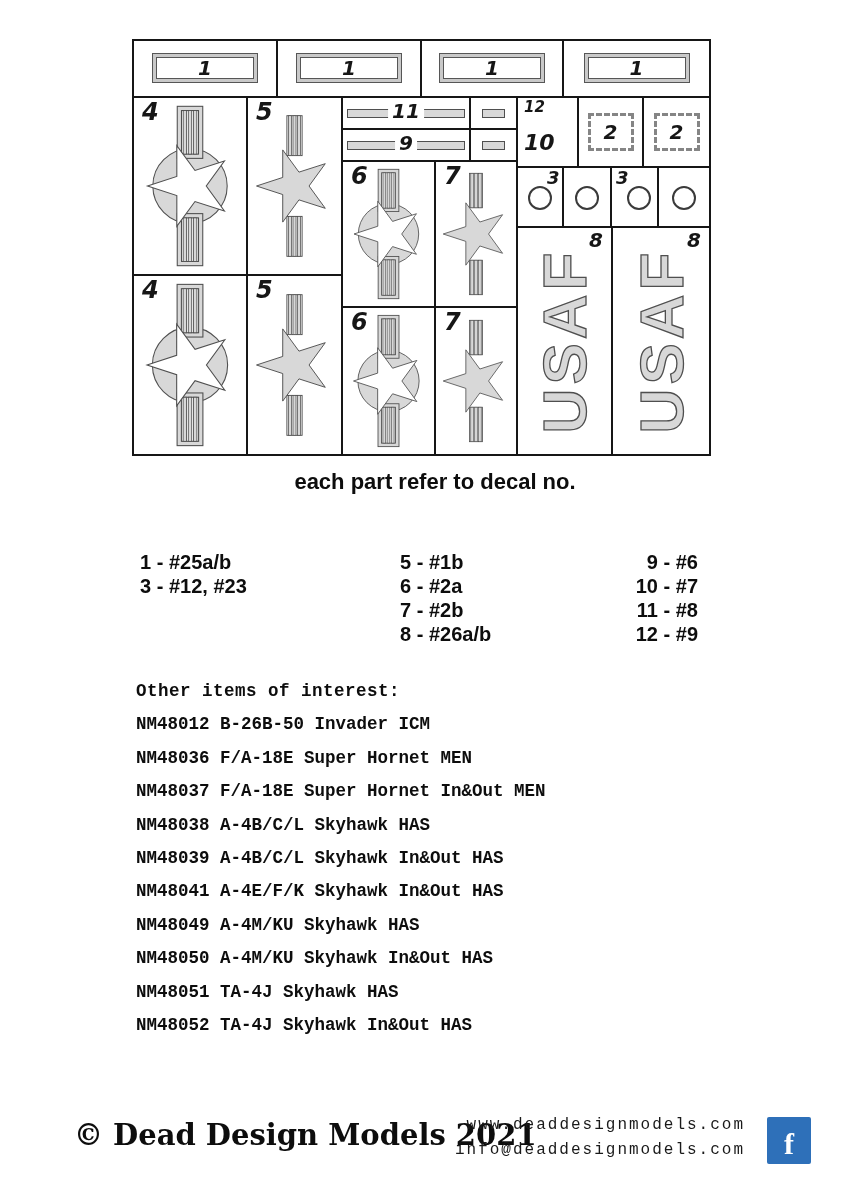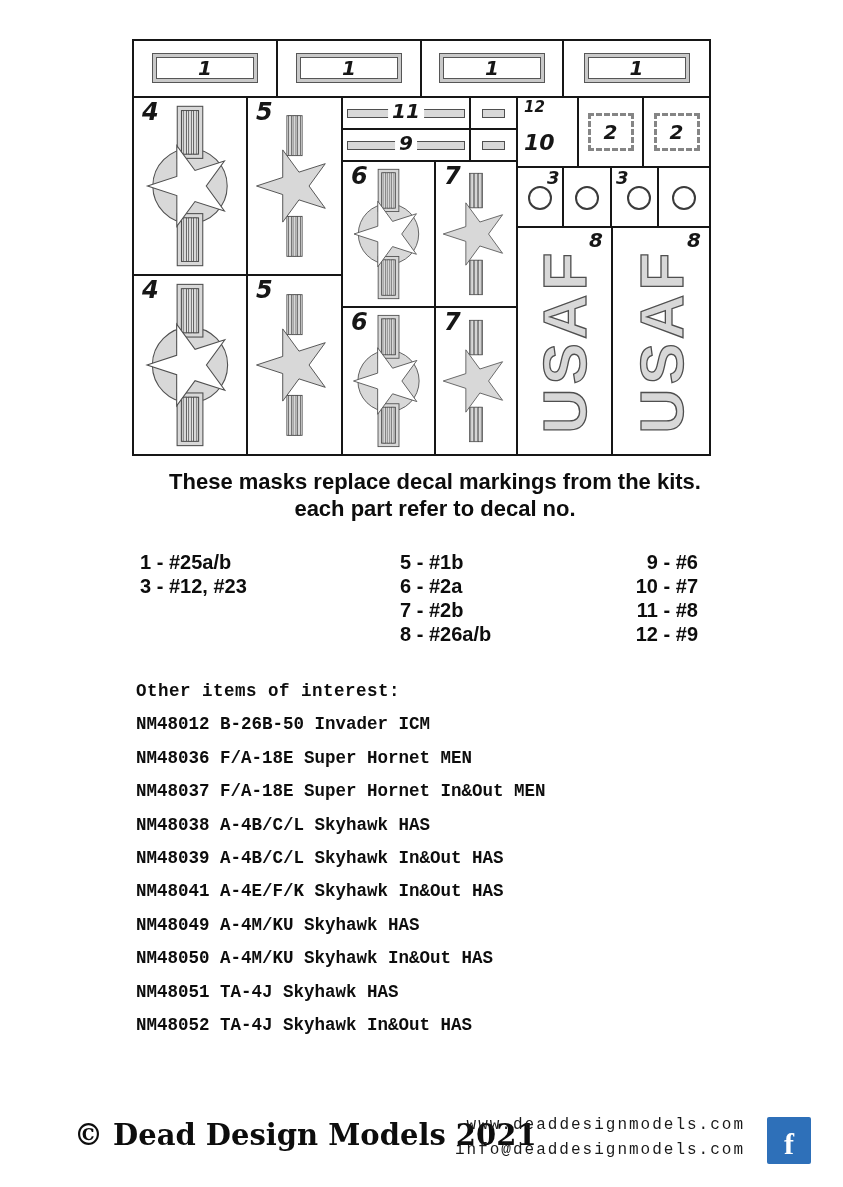--- a/index.html
+++ b/index.html
@@ -254,21 +254,20 @@
     </div>
     <div class="cell" style="left:479px;top:187px;width:98px;height:228px;">
       <svg viewBox="0 0 95 228" style="width:100%;height:100%;display:block">
         <text x="47.5" y="114" transform="rotate(-90 47.5 114)" text-anchor="middle" dominant-baseline="central" font-family="Liberation Sans, sans-serif" font-weight="bold" font-size="62" letter-spacing="4" fill="#d8d8d8" stroke="#4f4f4f" stroke-width="1.3">USAF</text>
       </svg>
       <span class="hand usaf-num">8</span>
     </div>
   </div>
 
   <div class="heading">
-    <div>These masks replace decal markings from the kits.</div>
     <div>each part refer to decal no.</div>
   </div>
 
   <div class="decal-col col1">
     <div>1 - #25a/b</div>
     <div>3 - #12, #23</div>
   </div>
   <div class="decal-col col2">
     <div>5 - #1b</div>
     <div>6 - #2a</div>

